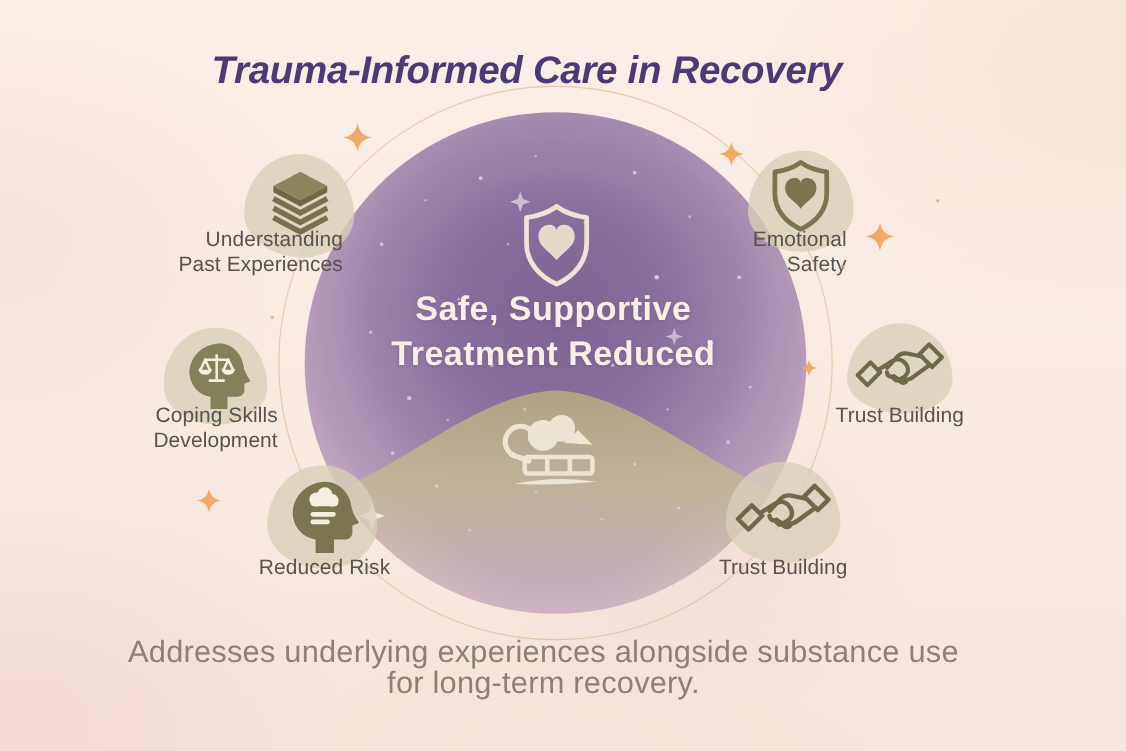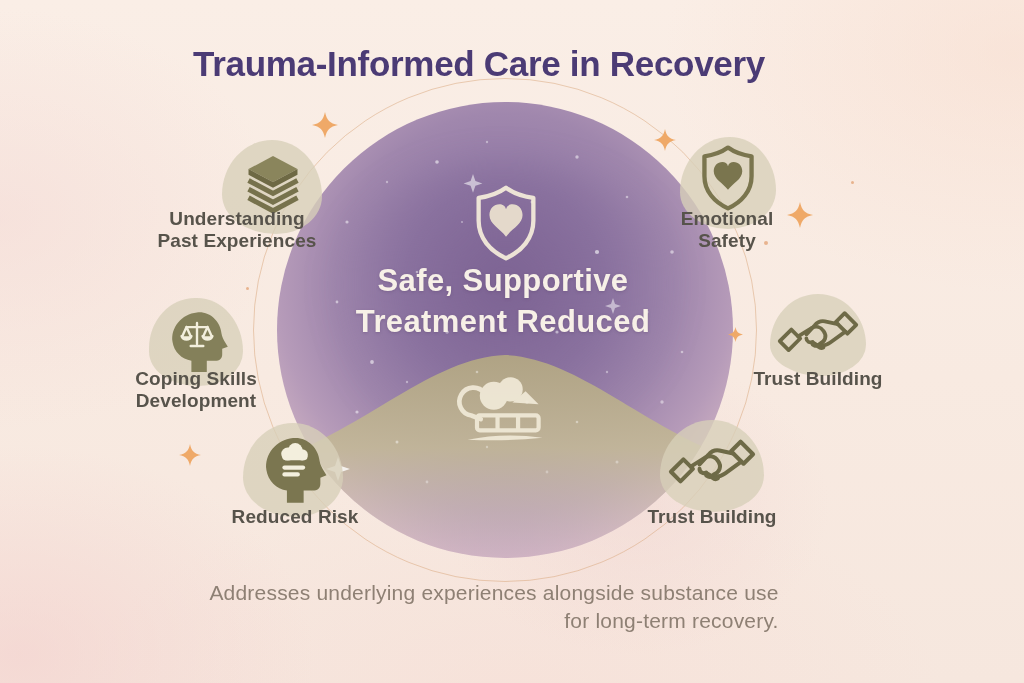--- a/index.html
+++ b/index.html
@@ -10,21 +10,21 @@
       radial-gradient(420px 300px at 2% 96%, rgba(243,205,203,.55), transparent 70%),
       radial-gradient(500px 340px at 99% 8%, rgba(248,219,204,.5), transparent 70%),
       radial-gradient(400px 300px at 0% 32%, rgba(243,214,211,.45), transparent 70%),
       radial-gradient(260px 200px at 62% 74%, rgba(238,206,206,.38), transparent 75%),
       radial-gradient(600px 300px at 50% 102%, rgba(247,218,211,.4), transparent 72%),
       linear-gradient(180deg,#faeee6 0%,#f8eae1 55%,#f6e7de 100%);
   }
   .abs{position:absolute;}
   .page-title{
     font-size:35px;font-weight:bold;color:#4b3b75;letter-spacing:-.3px;
-    white-space:nowrap;transform:translateX(-50%);
+    white-space:nowrap;transform:translateX(-50%);font-style:italic;
   }
   .ring{
     width:504px;height:504px;border-radius:50%;
     border:1.5px solid rgba(215,163,119,.5);
     box-sizing:border-box;
   }
   .big-circle{
     width:456px;height:456px;border-radius:50%;overflow:hidden;
     background:radial-gradient(circle at 50% 40%,
       #8b71a0 0%, #927aa6 28%, #a087ad 48%, #b69bb9 64%,
@@ -36,26 +36,26 @@
     background:radial-gradient(circle at 50% 45%, rgba(120,95,143,.75), rgba(130,104,152,0) 75%);
     filter:blur(16px);
   }
   .center-heading{
     color:#f7f0e7;font-weight:bold;font-size:31px;line-height:41px;
     text-align:center;transform:translateX(-50%);white-space:nowrap;
     letter-spacing:.4px;text-shadow:0 1px 3px rgba(90,65,110,.35);
   }
   .node-blob{background:rgba(215,208,185,.78);}
   .label{
-    font-size:19px;line-height:22px;font-weight:700;color:#57534b;
-    text-align:center;transform:translateX(-50%);white-space:nowrap;
+    font-size:19px;line-height:22px;font-weight:400;color:#57534b;
+    text-align:right;transform:translateX(-50%);white-space:nowrap;
     letter-spacing:.1px;
   }
   .caption{
-    font-size:21px;line-height:28px;color:#8e8074;text-align:right;
+    font-size:28px;line-height:28px;color:#8e8074;text-align:center;
     transform:translateX(-50%);white-space:nowrap;letter-spacing:.2px;
   }
   .sparkle{color:#efa968;}
   .dot{border-radius:50%;background:#e2a071;opacity:.75;}
 </style>
 </head>
 <body>
 
 <div class="canvas">
 

